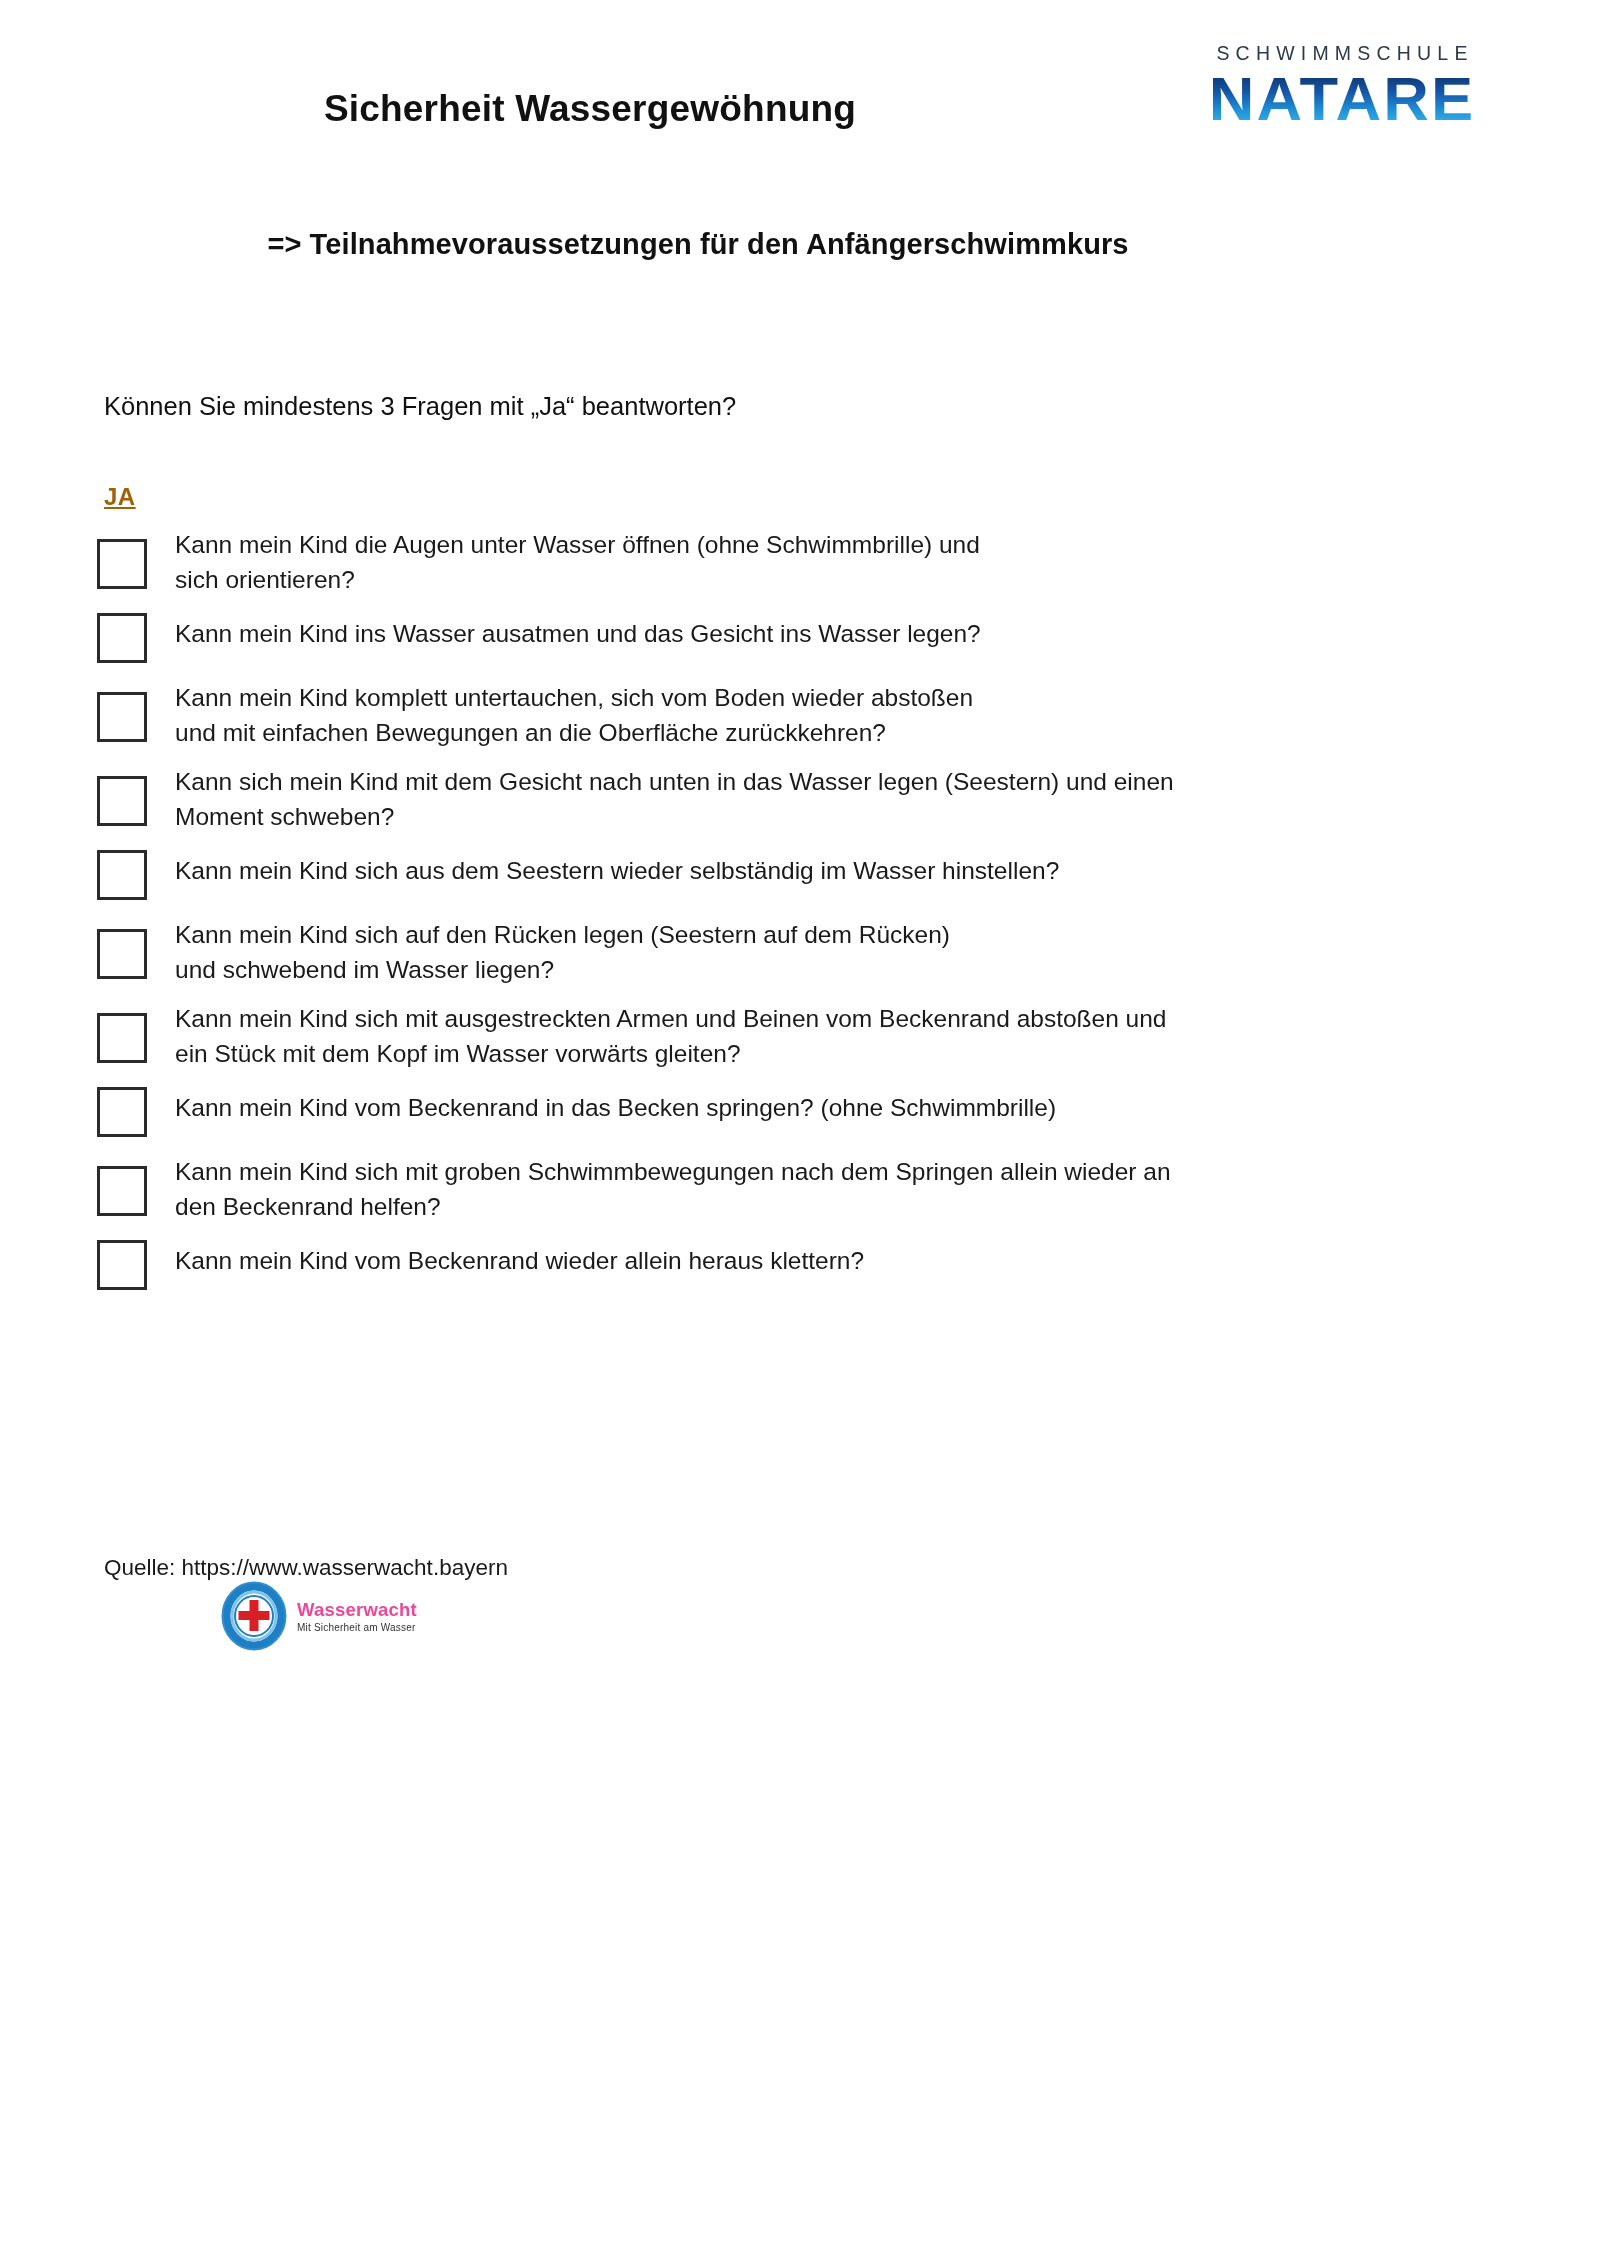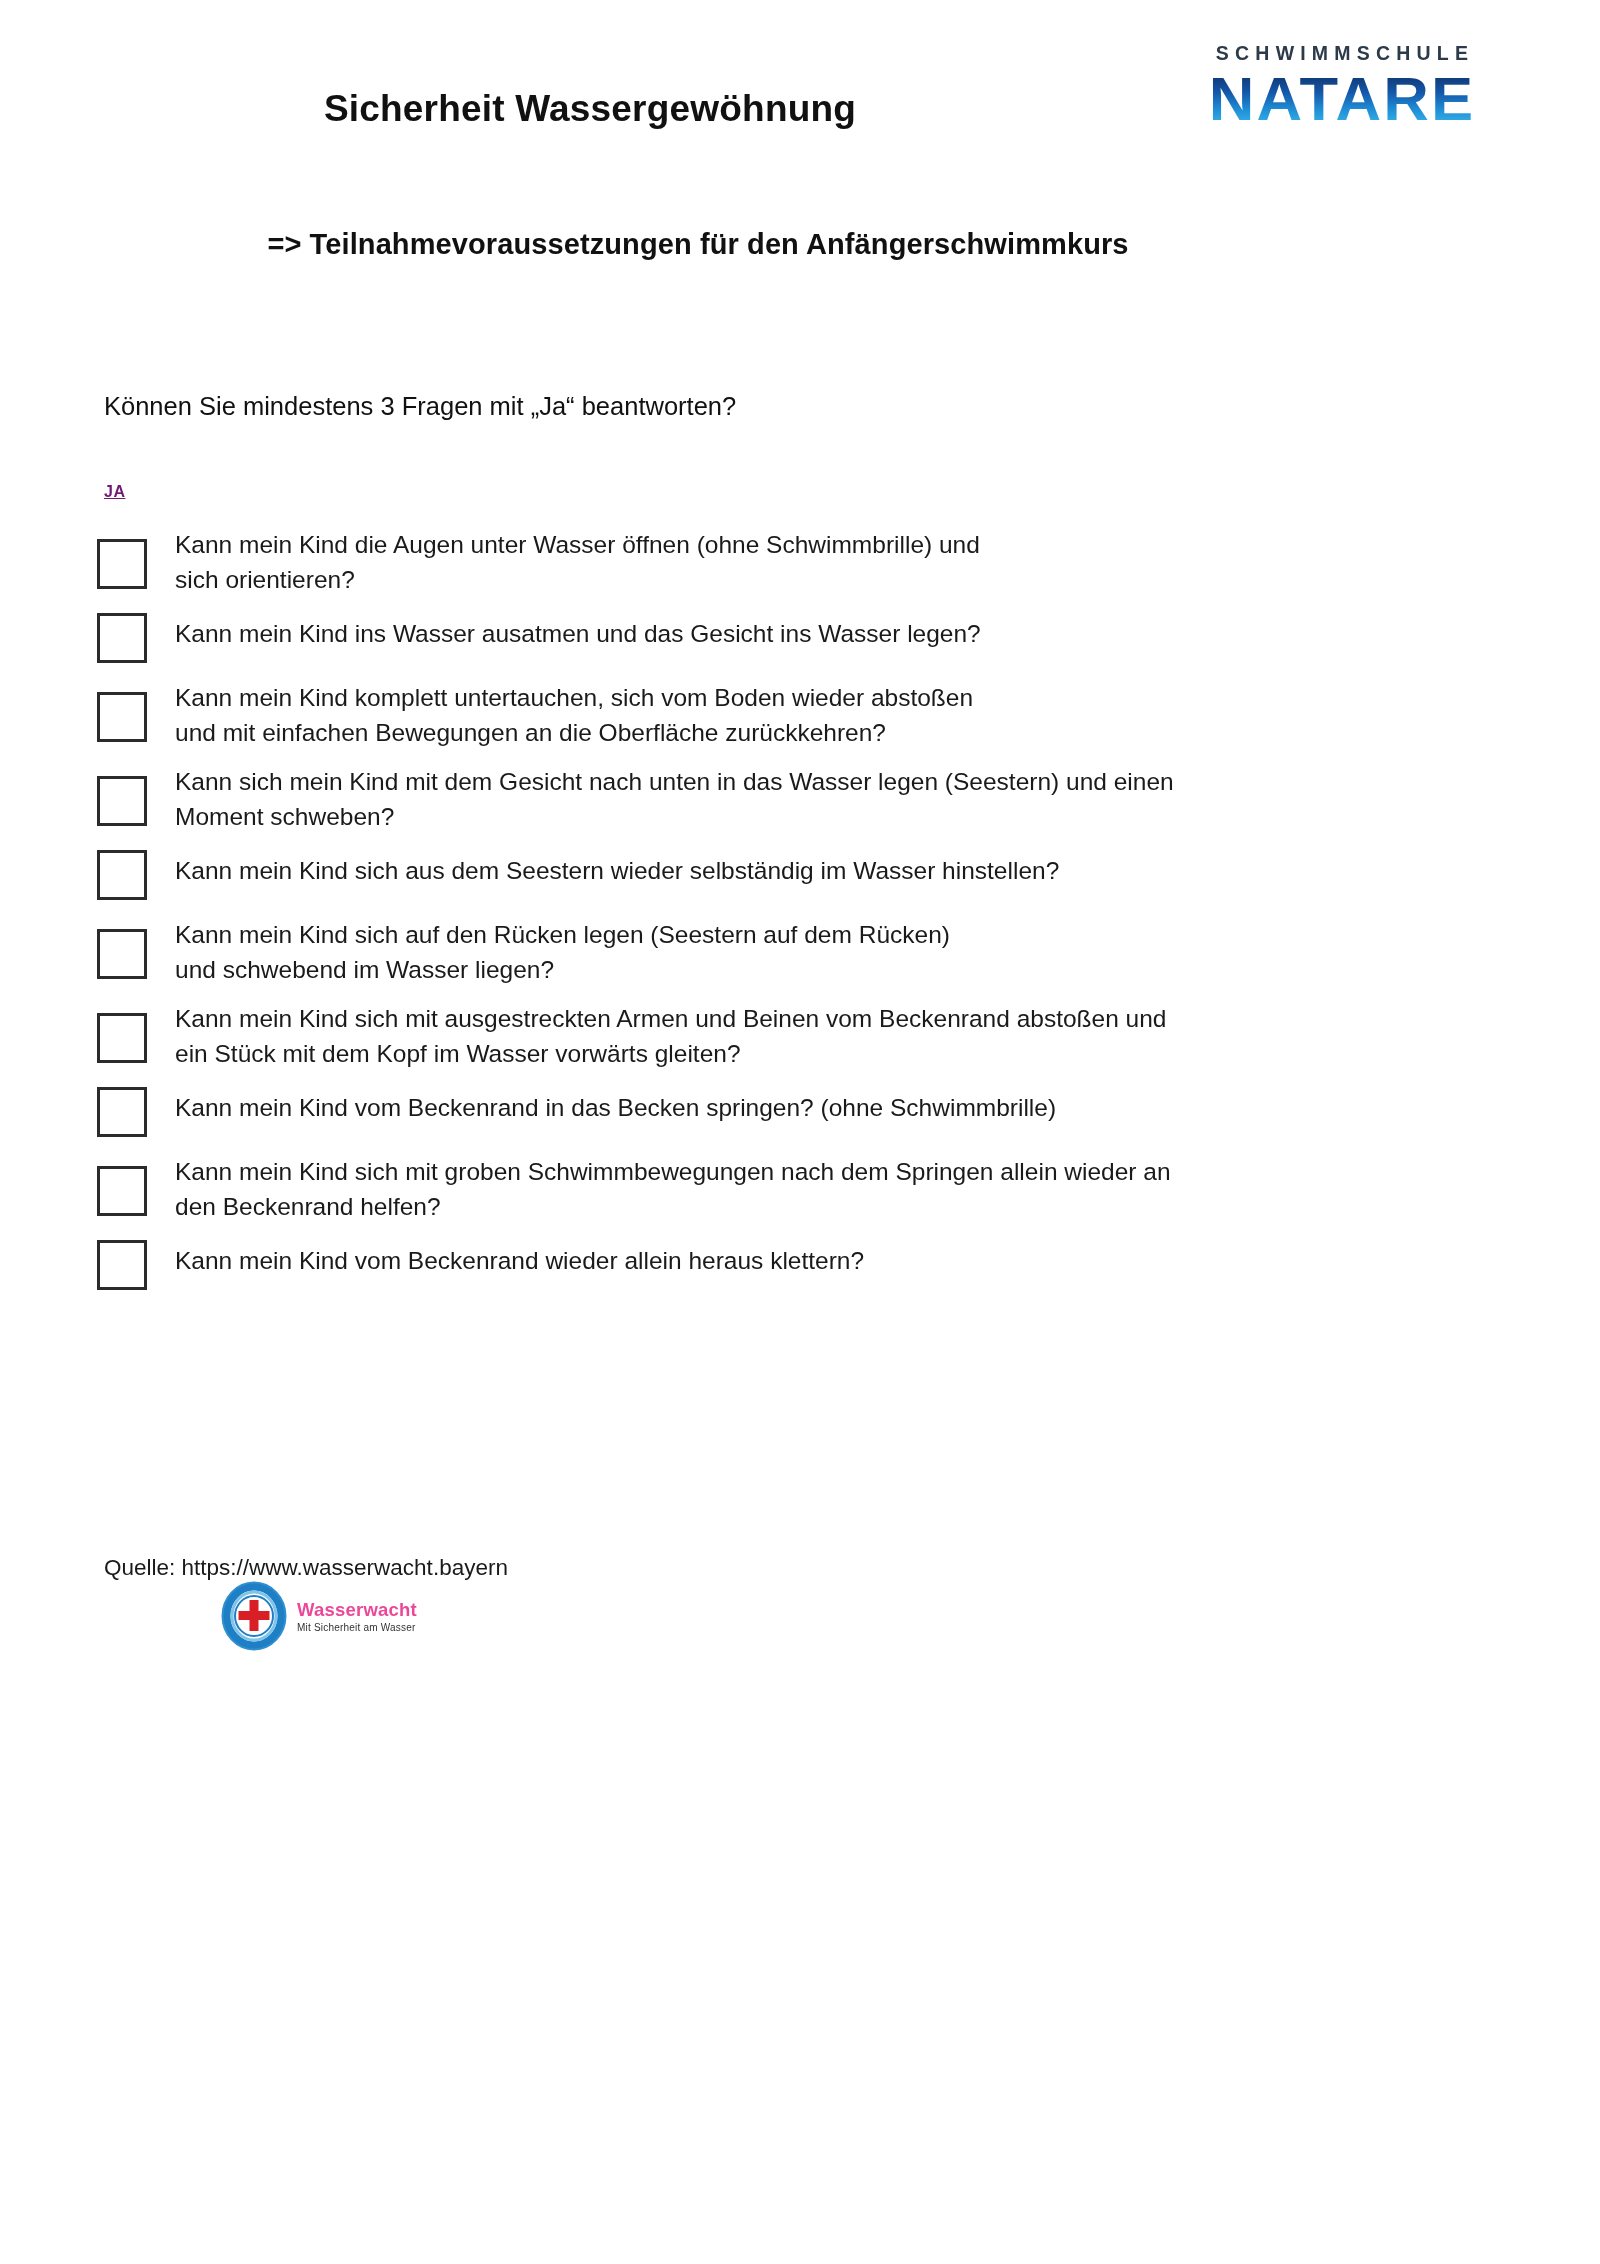--- a/index.html
+++ b/index.html
@@ -45,21 +45,21 @@
   .logo {
     position: absolute;
     top: 44px;
     left: 1192px;
     width: 300px;
     text-align: center;
     line-height: 1;
   }
   .logo-top {
     font-size: 19.5px;
-    font-weight: bold;
+    font-weight: normal;
     letter-spacing: 6.2px;
     color: #2d3a4a;
     padding-left: 6px;
   }
   .logo-main {
     margin-top: 6px;
     font-size: 62px;
     font-weight: bold;
     letter-spacing: 2px;
     line-height: 0.95;
@@ -90,23 +90,23 @@
     left: 104px;
     font-size: 25.5px;
     font-weight: normal;
     color: #111;
   }
 
   .ja-label {
     position: absolute;
     top: 483px;
     left: 104px;
-    font-size: 16px;
-    font-weight: bold;
-    color: #701a75;
+    font-size: 24px;
+    font-weight: bold;
+    color: #a16207;
     letter-spacing: 0.5px;
     text-decoration: underline;
   }
 
   
   .checklist {
     position: absolute;
     top: 527px;
     left: 97px;
     width: 1430px;

